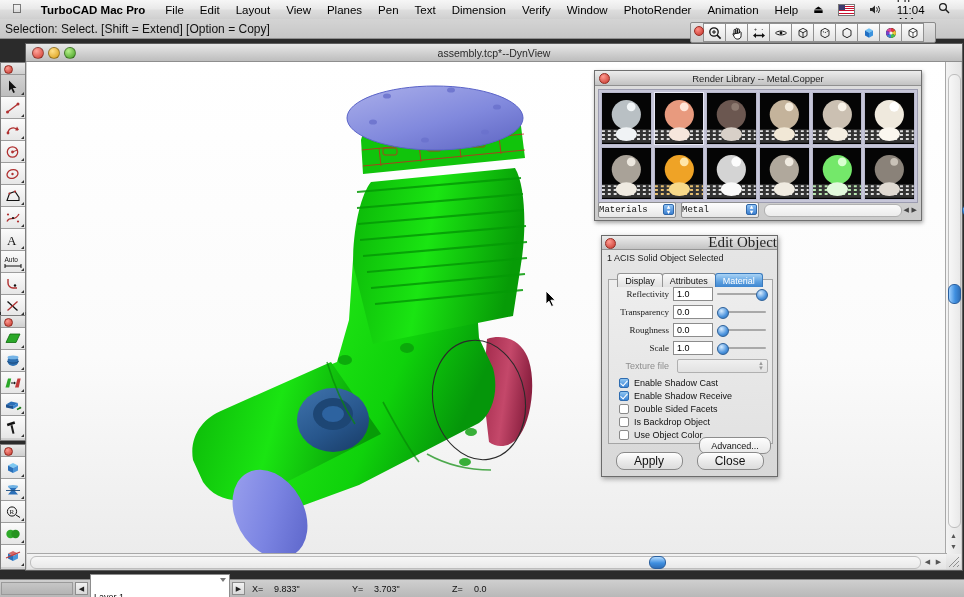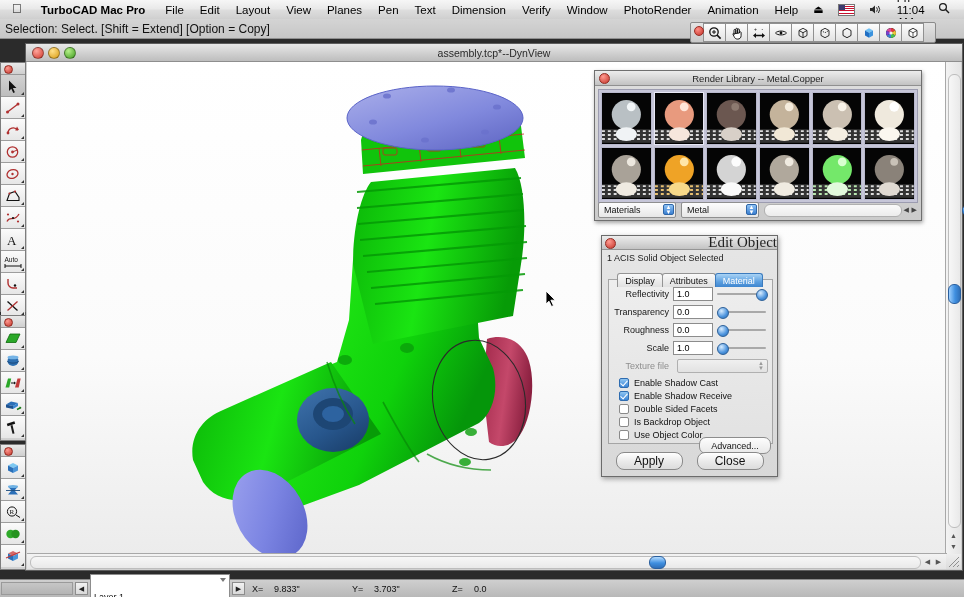--- a/index.html
+++ b/index.html
@@ -145,21 +145,21 @@
     display:grid;grid-template-columns:repeat(6,1fr);grid-template-rows:repeat(2,1fr);gap:2px;padding:2px;
   }
   .swatch{background:#000;border:1px solid #b8b8cc;position:relative;overflow:hidden;}
   .swatch svg{display:block;width:100%;height:100%;}
   .rl-bottom{position:absolute;left:3px;bottom:3px;width:320px;height:15px;display:flex;align-items:center;}
   .popup{
     height:16px;box-sizing:border-box;
     background:linear-gradient(to bottom,#fdfdfd,#e7e7e7);
     border:1px solid #8f8f8f;border-radius:2px;
     font-size:9px;color:#111;display:flex;align-items:center;
-    padding-left:5px;position:relative;margin-right:5px;
+    position:relative;margin-right:5px;font-family:Liberation Mono, monospace;
   }
   .popup .arrows{
     position:absolute;right:1px;top:1px;width:11px;height:11px;border-radius:2px;
     background:linear-gradient(to bottom,#8fc3f5,#3b7fd0);border:1px solid #2e66a8;
     color:#fff;font-size:6px;line-height:5px;text-align:center;padding-top:0.5px;box-sizing:border-box;
   }
   .rl-slider{flex:1;height:13px;position:relative;}
   .rl-slider .trk{position:absolute;left:0;right:16px;top:1px;height:11px;border-radius:6px;
      background:linear-gradient(to bottom,#fafafa,#ececec);border:1px solid #b0b0b0;}
   .rl-slider .thmb{position:absolute;left:198px;top:2px;width:152px;height:9px;border-radius:5px;
@@ -196,21 +196,21 @@
   .eo-tab.selected{
     background:linear-gradient(to bottom,#a9d3f5,#5b9fe0 60%,#3f86cf);
     color:#fff;border-color:#3c7bbd;
   }
   .eo-panel{
     position:absolute;left:6px;top:43px;width:165px;height:165px;
     background:linear-gradient(to bottom,#eeeeee,#e2e2e2);
     border:1px solid #a5a5a5;box-sizing:border-box;padding:5px 4px 0 4px;
   }
   .row{display:flex;align-items:center;height:17px;margin-bottom:1px;}
-  .row .lbl{width:56px;text-align:right;padding-right:4px;font-size:9px;color:#161616;}
+  .row .lbl{width:56px;text-align:right;padding-right:4px;font-size:9px;color:#161616;font-family:Liberation Serif, serif;}
   .row .field{
     width:40px;height:14px;box-sizing:border-box;
     background:#fff;border:1px solid #8c8c8c;
     font-size:9px;color:#000;padding-left:3px;display:flex;align-items:center;
   }
   .row .sld{flex:1;position:relative;height:14px;margin-left:4px;}
   .row .sld .bar{position:absolute;left:0;right:2px;top:6px;height:2px;background:#a9a9a9;border-radius:1px;}
   .row .sld .knob{position:absolute;top:2px;width:10px;height:10px;border-radius:50%;
     background:radial-gradient(circle at 35% 30%,#d7ecff,#4b93dd 60%,#2e6cb0);border:1px solid #2c6099;}
   .texrow{display:flex;align-items:center;height:17px;margin-bottom:2px;}

